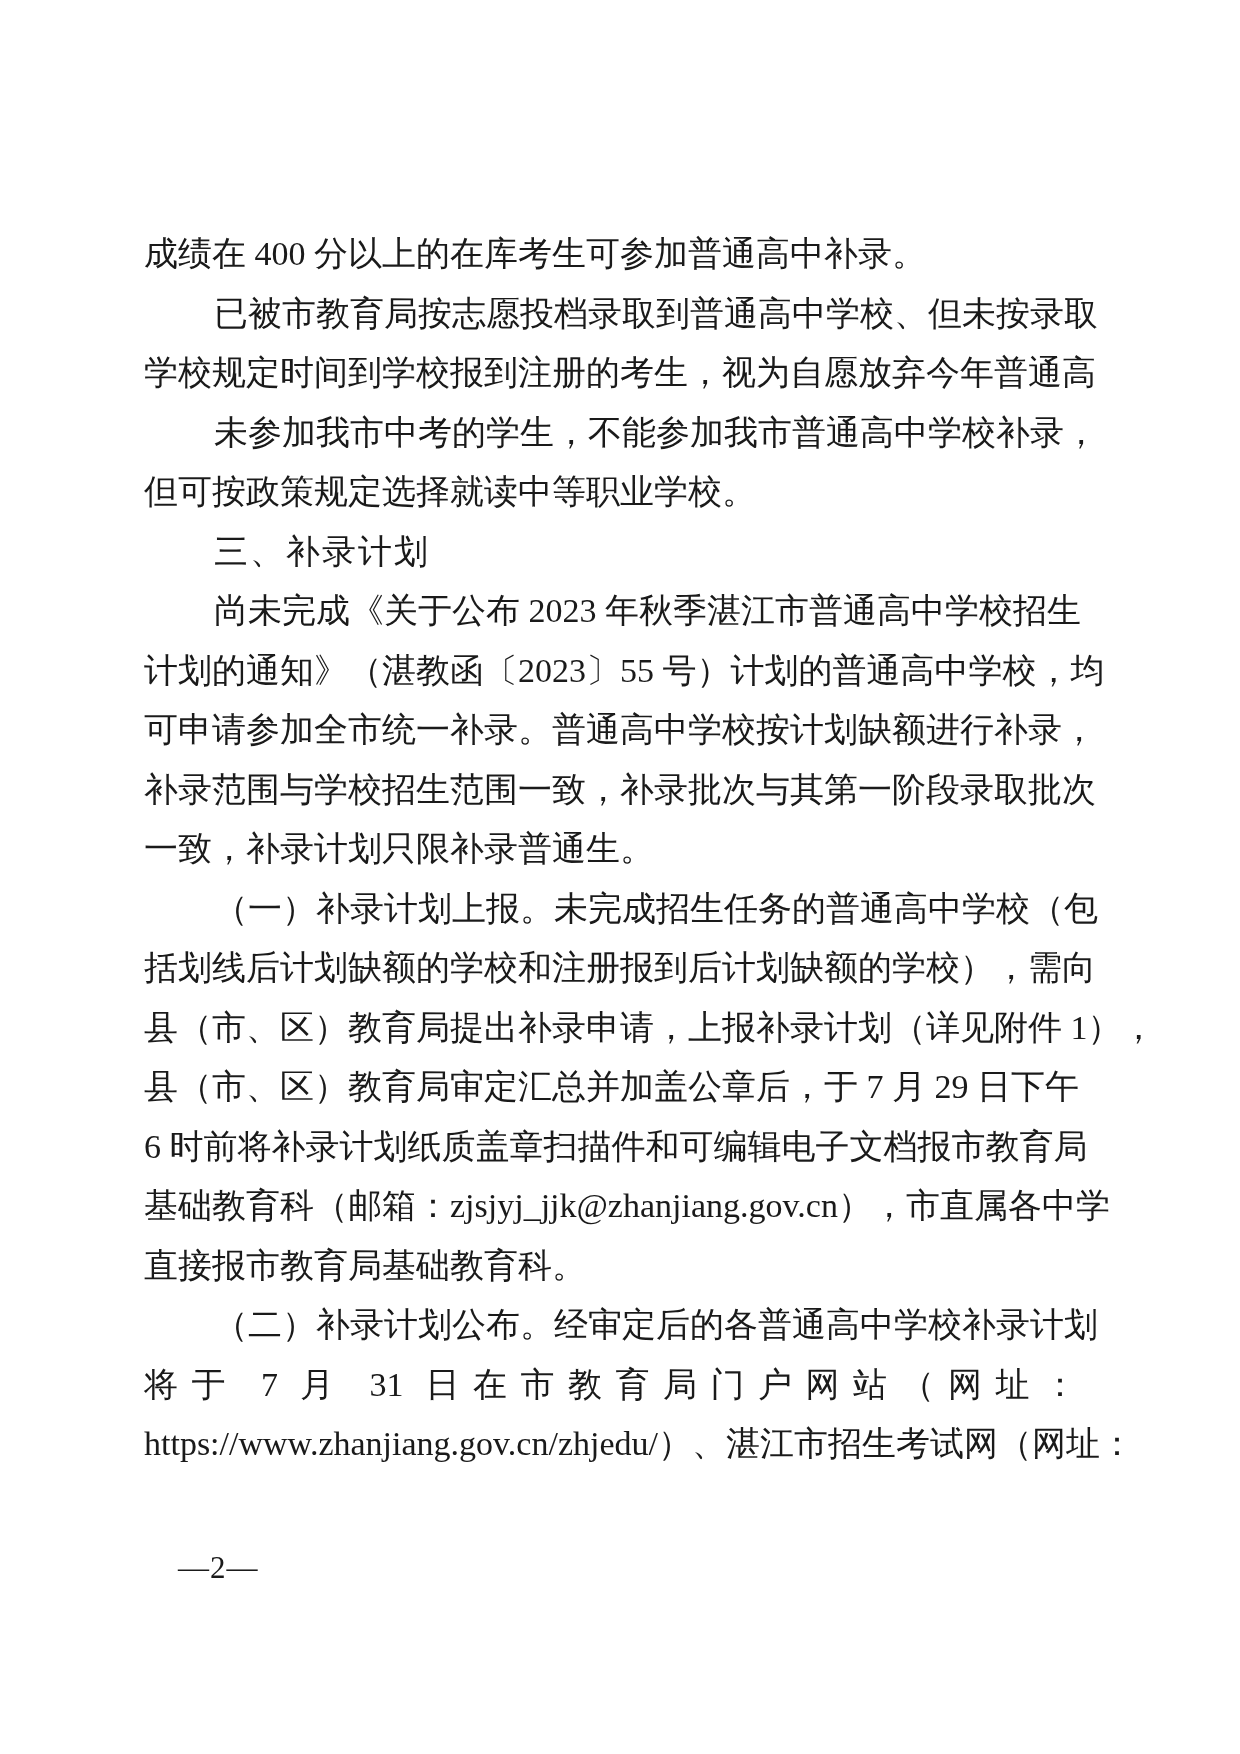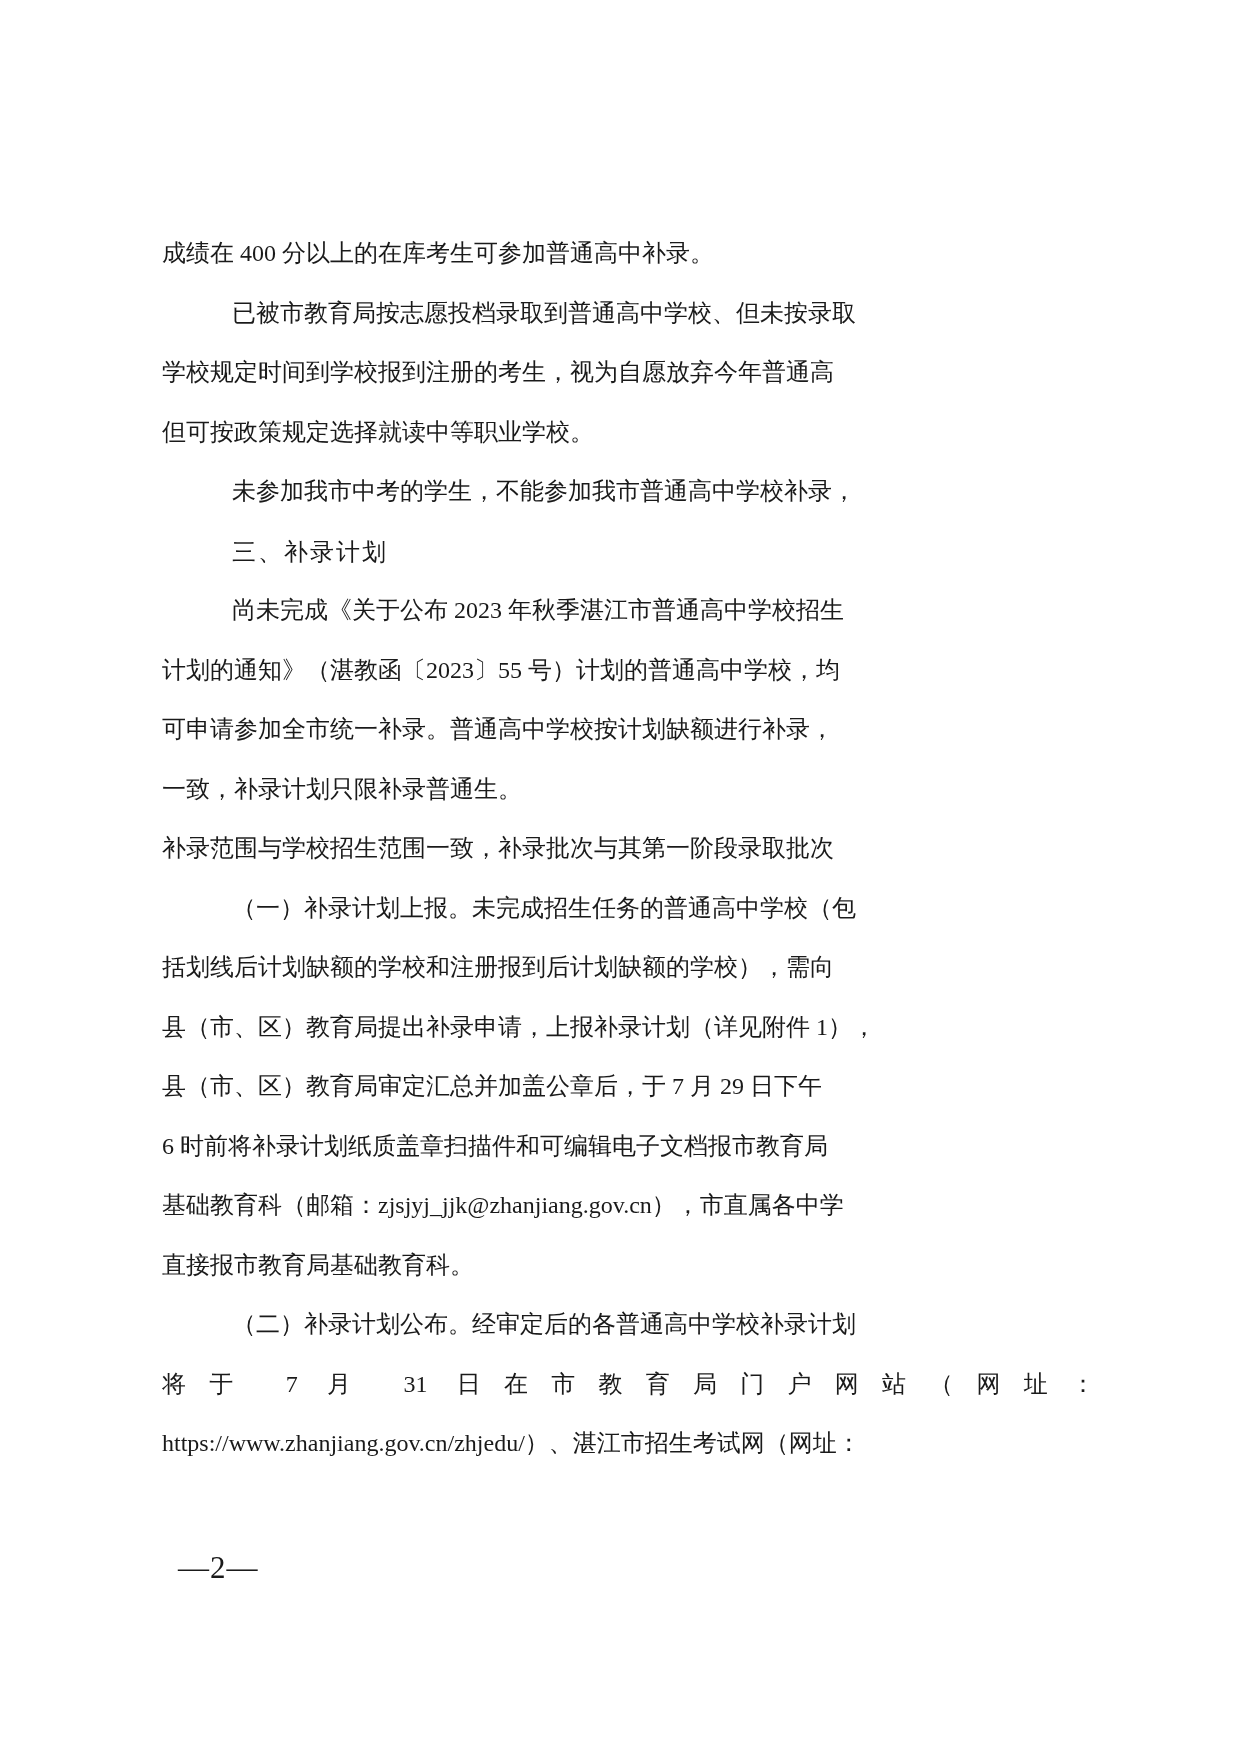--- a/index.html
+++ b/index.html
@@ -12,24 +12,24 @@
     width: 1240px;
     height: 1754px;
     margin: 0 auto;
     background: #ffffff;
     color: #1a1a1a;
     font-family: "Liberation Serif", "DejaVu Serif", serif;
     overflow: hidden;
   }
   .text-block {
     position: absolute;
-    left: 162px;
+    left: 144px;
     top: 224px;
     width: 933px;
-    font-size: 24px;
+    font-size: 34px;
     line-height: 59.5px;
   }
   .line {
     white-space: nowrap;
   }
   .indent {
     text-indent: 70px;
   }
   .heading {
     font-weight: normal;
@@ -52,28 +52,28 @@
   }
 </style>
 </head>
 <body>
 
 <div class="page">
   <div class="text-block">
     <div class="line">成绩在 400 分以上的在库考生可参加普通高中补录。</div>
     <div class="line indent">已被市教育局按志愿投档录取到普通高中学校、但未按录取</div>
     <div class="line">学校规定时间到学校报到注册的考生，视为自愿放弃今年普通高</div>
+    <div class="line indent">未参加我市中考的学生，不能参加我市普通高中学校补录，</div>
     <div class="line">但可按政策规定选择就读中等职业学校。</div>
-    <div class="line indent">未参加我市中考的学生，不能参加我市普通高中学校补录，</div>
     <div class="line heading indent">三、补录计划</div>
     <div class="line indent">尚未完成《关于公布 2023 年秋季湛江市普通高中学校招生</div>
     <div class="line">计划的通知》（湛教函〔2023〕55 号）计划的普通高中学校，均</div>
     <div class="line">可申请参加全市统一补录。普通高中学校按计划缺额进行补录，</div>
+    <div class="line">补录范围与学校招生范围一致，补录批次与其第一阶段录取批次</div>
     <div class="line">一致，补录计划只限补录普通生。</div>
-    <div class="line">补录范围与学校招生范围一致，补录批次与其第一阶段录取批次</div>
     <div class="line indent">（一）补录计划上报。未完成招生任务的普通高中学校（包</div>
     <div class="line">括划线后计划缺额的学校和注册报到后计划缺额的学校），需向</div>
     <div class="line">县（市、区）教育局提出补录申请，上报补录计划（详见附件 1），</div>
     <div class="line">县（市、区）教育局审定汇总并加盖公章后，于 7 月 29 日下午</div>
     <div class="line">6 时前将补录计划纸质盖章扫描件和可编辑电子文档报市教育局</div>
     <div class="line">基础教育科（邮箱：zjsjyj_jjk@zhanjiang.gov.cn），市直属各中学</div>
     <div class="line">直接报市教育局基础教育科。</div>
     <div class="line indent">（二）补录计划公布。经审定后的各普通高中学校补录计划</div>
     <div class="line stretch">将于 7 月 31 日在市教育局门户网站（网址：</div>
     <div class="line">https://www.zhanjiang.gov.cn/zhjedu/）、湛江市招生考试网（网址：</div>

